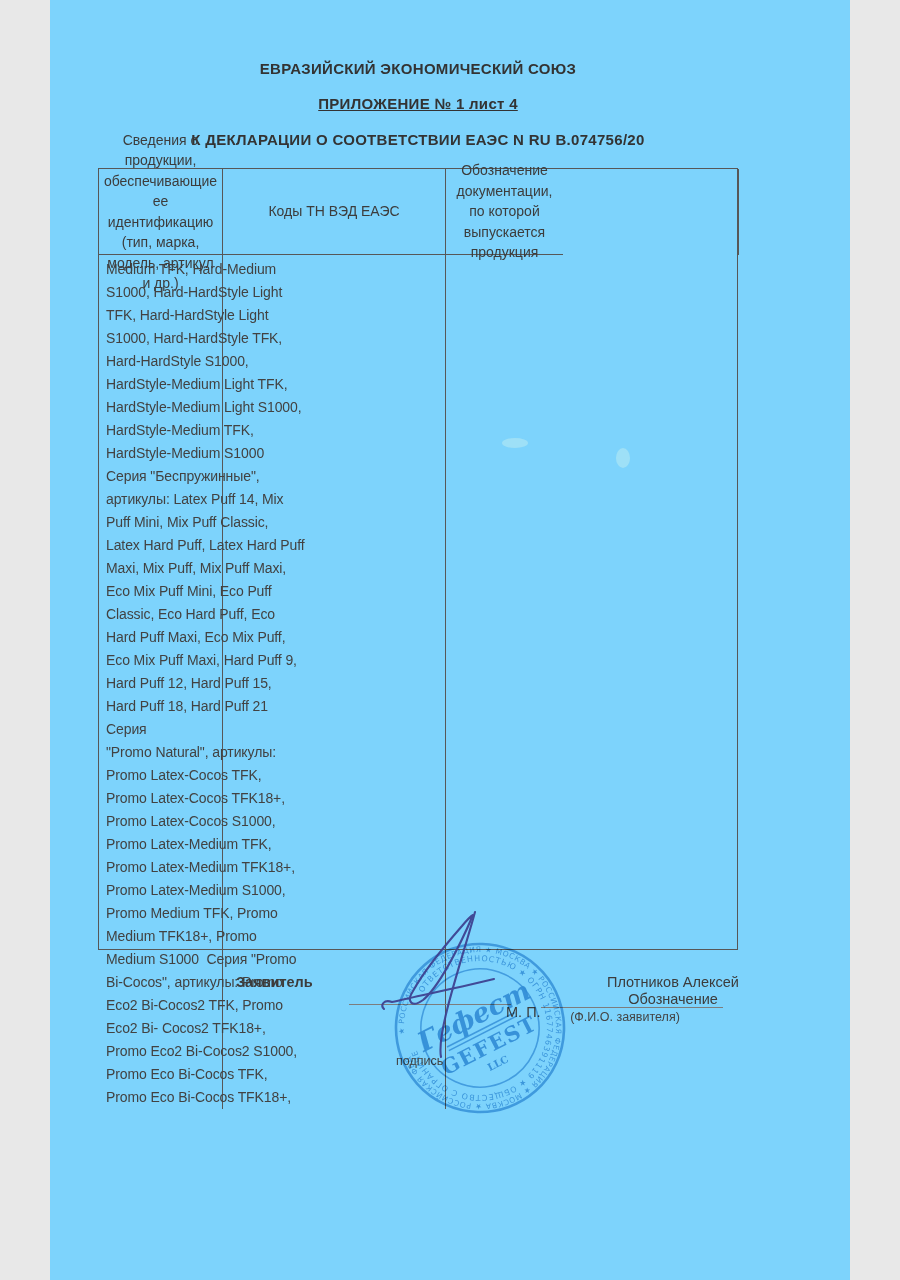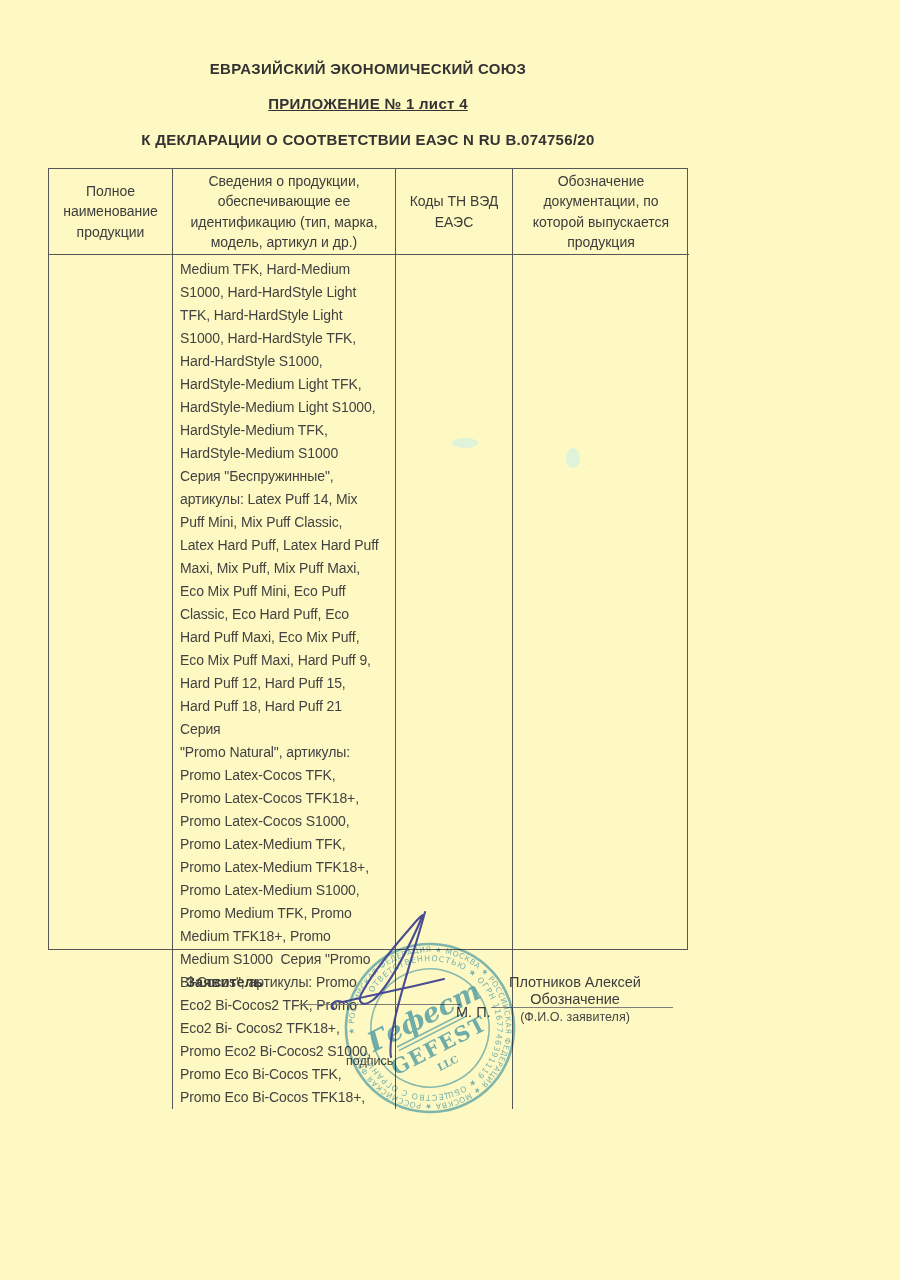--- a/index.html
+++ b/index.html
@@ -1,18 +1,18 @@
 <!DOCTYPE html>
 <html><head>
 <meta charset="utf-8">
 <style>
   html,body{margin:0;padding:0;background:#e8e8e8;}
   .page{
-    position:relative;width:900px;height:1280px;margin:0 auto;
-    background:#fef9c3;overflow:hidden;
+    position:relative;width:800px;height:1280px;margin:0 auto;
+    background:#7dd3fc;overflow:hidden;
     font-family:"Liberation Sans","DejaVu Sans",sans-serif;
     color:#414141;
   }
   
   .titles{position:absolute;left:48px;top:0;width:640px;text-align:center;}
   .title-line{position:absolute;left:0;width:640px;font-weight:bold;font-size:15px;
     letter-spacing:.3px;color:#333;white-space:nowrap;}
   .t1{top:60px;} .t2{top:95px;text-decoration:underline;} .t3{top:131px;}
   
   .tbl{
@@ -33,21 +33,21 @@
     font-size:14px;line-height:23px;letter-spacing:-0.1px;
     white-space:pre;color:#424242;
   }
   
   .abs{position:absolute;white-space:nowrap;}
   .applicant{left:186px;top:974px;font-size:14.5px;color:#3c3c3c;font-weight:bold;}
   .sig-line{left:299px;top:1004px;width:162px;height:1px;background:#7d7d7d;}
   .sig-caption{left:346px;top:1054px;font-size:12.5px;color:#444;}
   .seal-caption{left:456px;top:1004px;font-size:14.5px;color:#3c3c3c;}
   .name-block{left:470px;top:974px;width:210px;text-align:center;font-size:14.5px;
-    line-height:16.5px;color:#3c3c3c;}
+    line-height:16.5px;color:#3c3c3c;padding-left:48px;}
   .fio-line{left:491px;top:1007px;width:182px;height:1px;background:#7d7d7d;}
   .fio-caption{left:470px;top:1010px;width:210px;text-align:center;font-size:12.5px;color:#444;}
   
   .stamp-svg{position:absolute;left:342px;top:940px;width:176px;height:176px;
     mix-blend-mode:multiply;opacity:.9;}
   .signature-svg{position:absolute;left:0;top:0;width:900px;height:1280px;
     pointer-events:none;}
   .speck{position:absolute;border-radius:50%;background:#bfeef2;opacity:.5;}
 </style>
 </head>
@@ -55,21 +55,20 @@
 
 <div class="page">
 
   <div class="titles">
     <div class="title-line t1">ЕВРАЗИЙСКИЙ ЭКОНОМИЧЕСКИЙ СОЮЗ</div>
     <div class="title-line t2">ПРИЛОЖЕНИЕ № 1 лист 4</div>
     <div class="title-line t3">К ДЕКЛАРАЦИИ О СООТВЕТСТВИИ ЕАЭС N RU В.074756/20</div>
   </div>
 
   <div class="tbl">
-    <div class="cell hcell">Полное наименование продукции</div>
     <div class="cell hcell">Сведения о продукции, обеспечивающие ее идентификацию (тип, марка, модель, артикул и др.)</div>
     <div class="cell hcell">Коды ТН ВЭД ЕАЭС</div>
     <div class="cell hcell last">Обозначение документации, по которой выпускается продукция</div>
 
     <div class="cell bcell"></div>
     <div class="cell bcell">
       <div class="product-lines">Medium TFK, Hard-Medium
 S1000, Hard-HardStyle Light
 TFK, Hard-HardStyle Light
 S1000, Hard-HardStyle TFK,

